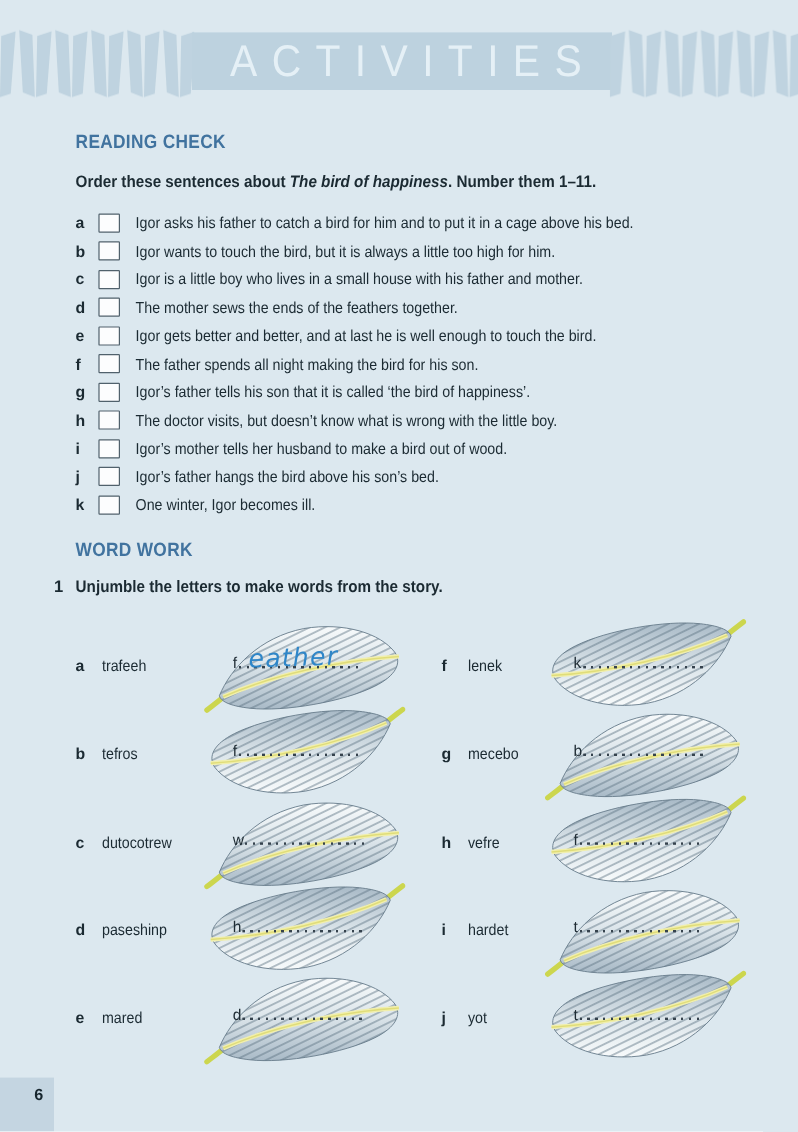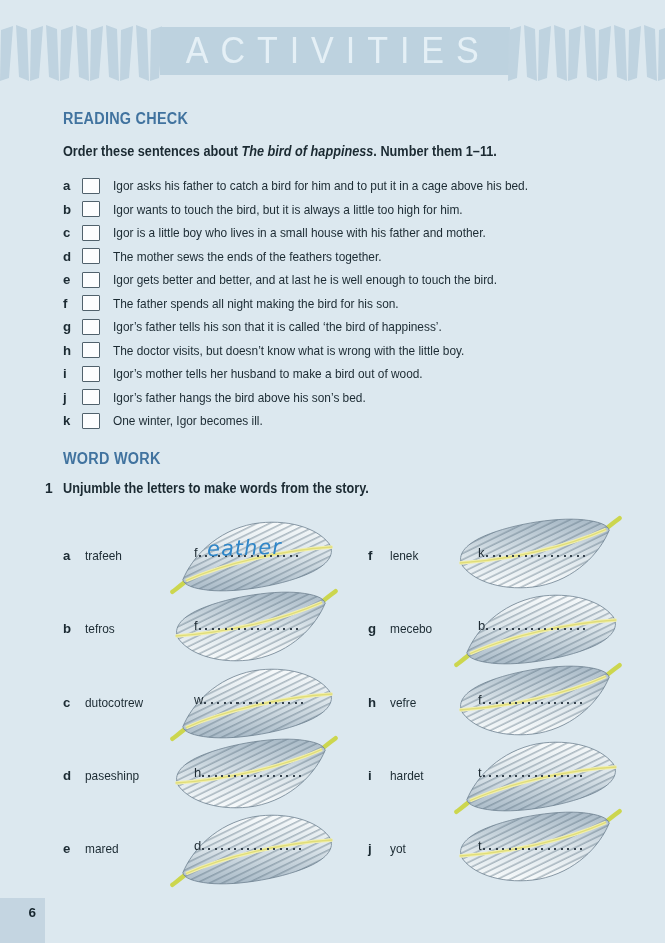--- a/index.html
+++ b/index.html
@@ -9,21 +9,21 @@
     font-family:"Liberation Sans", sans-serif;
     color:#1b2a32;
   }
   
   .banner { position:absolute; left:0; top:24px; width:665px; height:58px; }
   .zig { position:absolute; top:0; }
   .zig-left { left:0; }
   .zig-right { left:508px; }
   .title-box {
     position:absolute; left:160px; top:3px; width:350px; height:48px;
-    background:#bdd2df; display:flex; align-items:center; justify-content:flex-start;
+    background:#bdd2df; display:flex; align-items:center; justify-content:flex-end;
   }
   .title-text {
     font-size:37px; font-weight:400; letter-spacing:13px; padding-left:13px;
     color:#e5f0f6; transform:scaleX(.92); transform-origin:50% 50%; white-space:nowrap;
   }
   
   .sec-heading {
     position:absolute; left:63px; font-size:16px; font-weight:bold; color:#41739f;
     transform:scaleX(.9); transform-origin:0 50%; white-space:nowrap; letter-spacing:.3px;
   }

